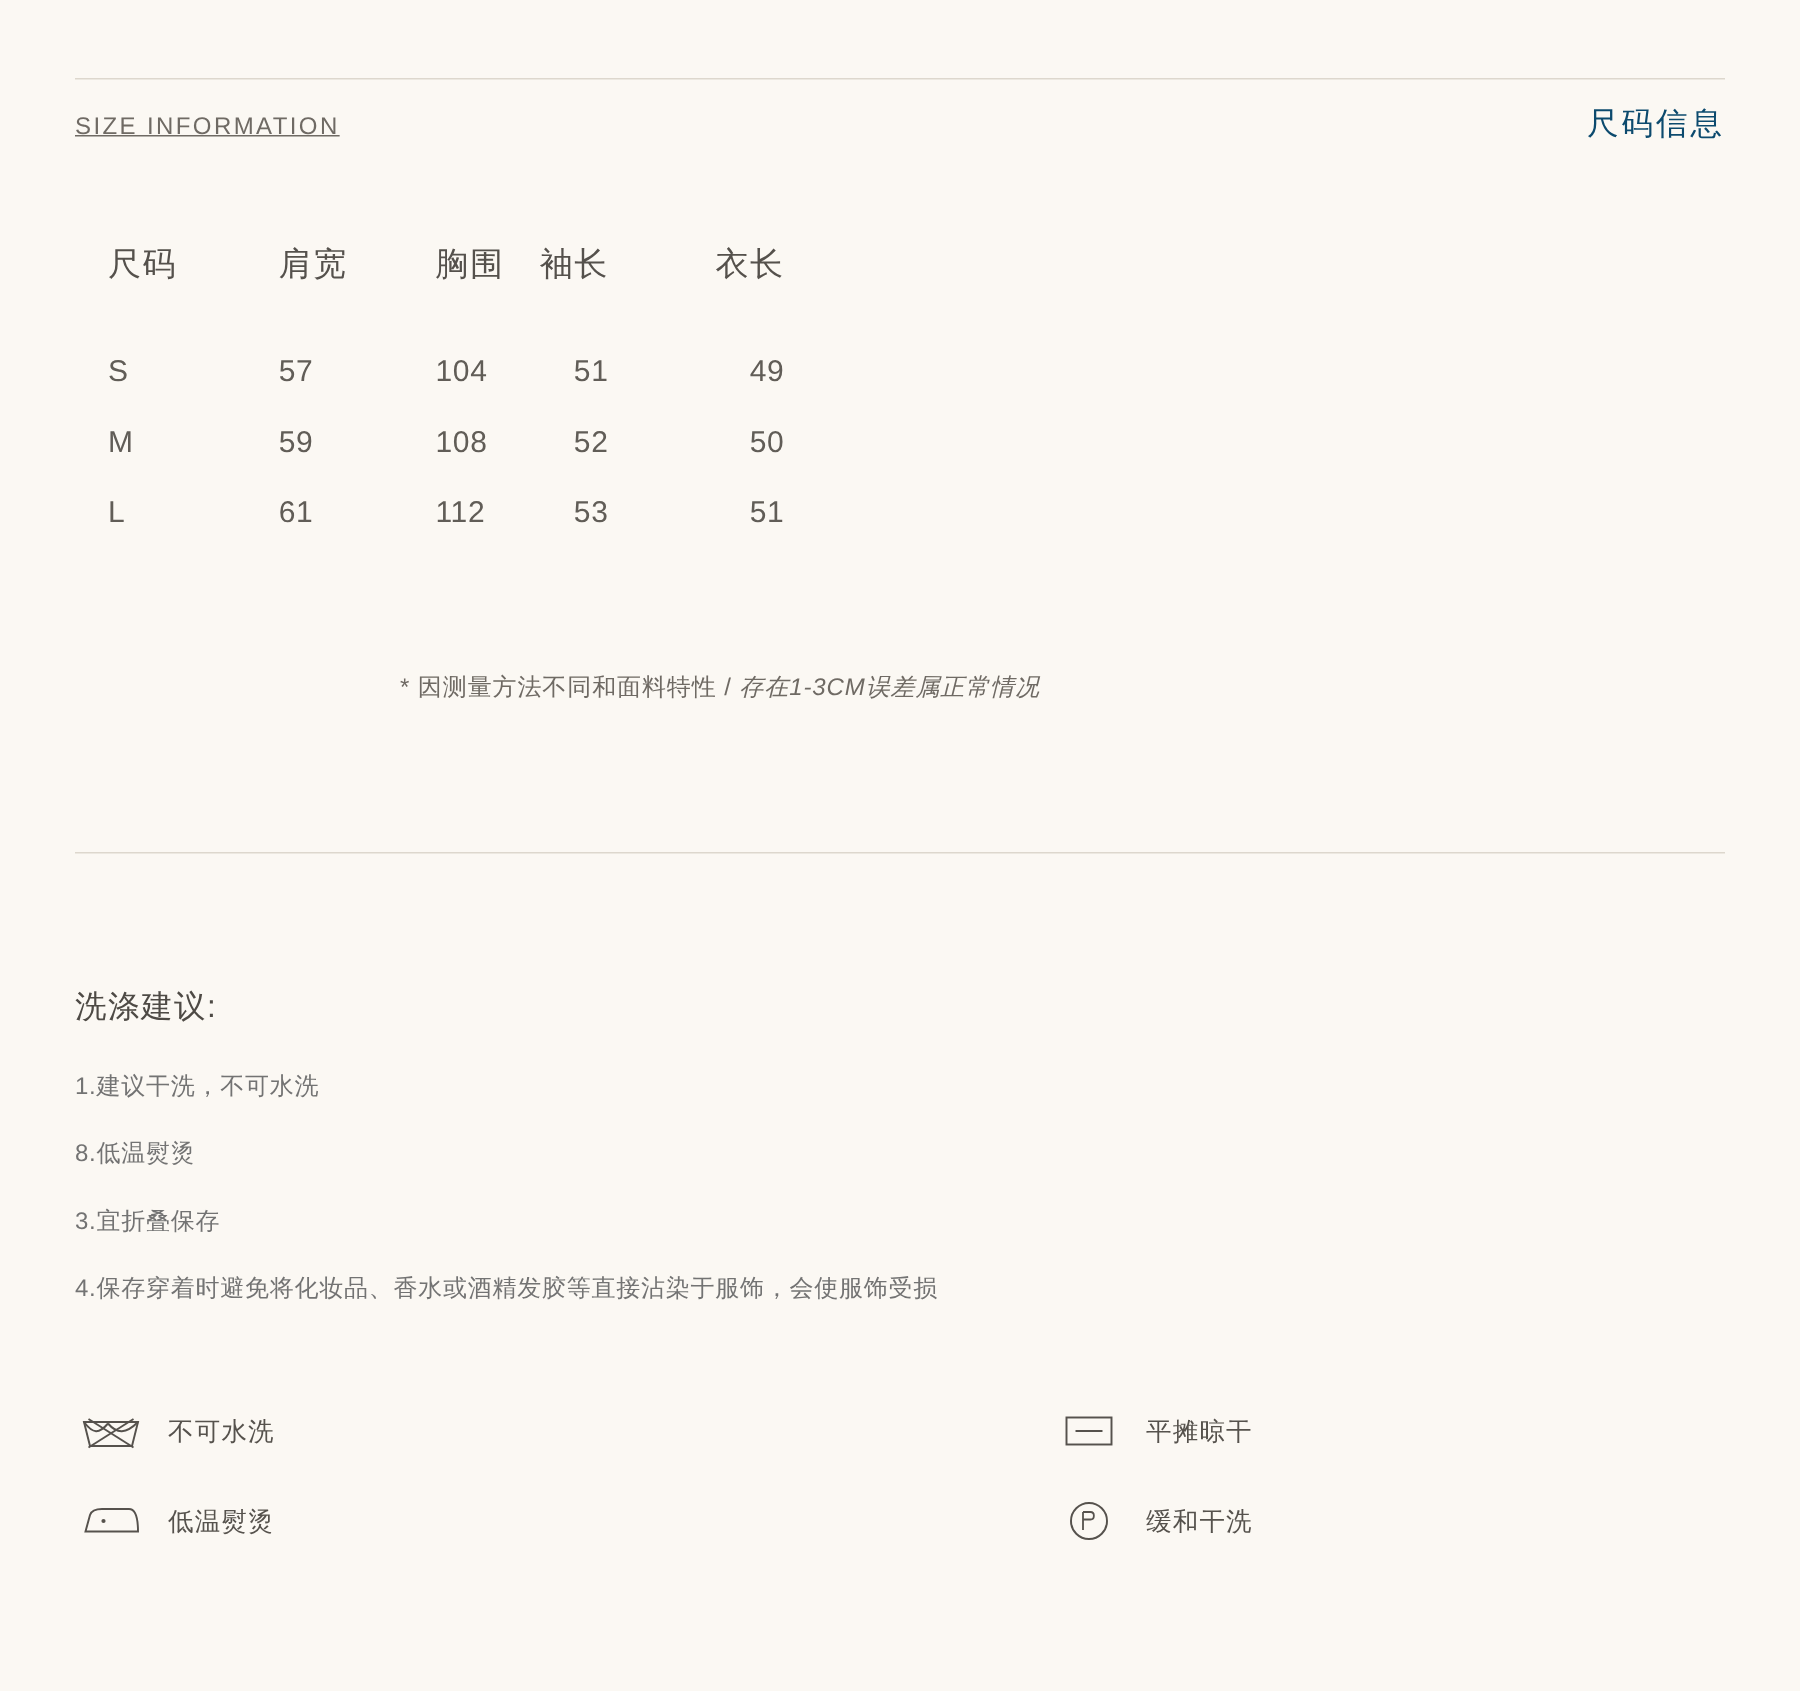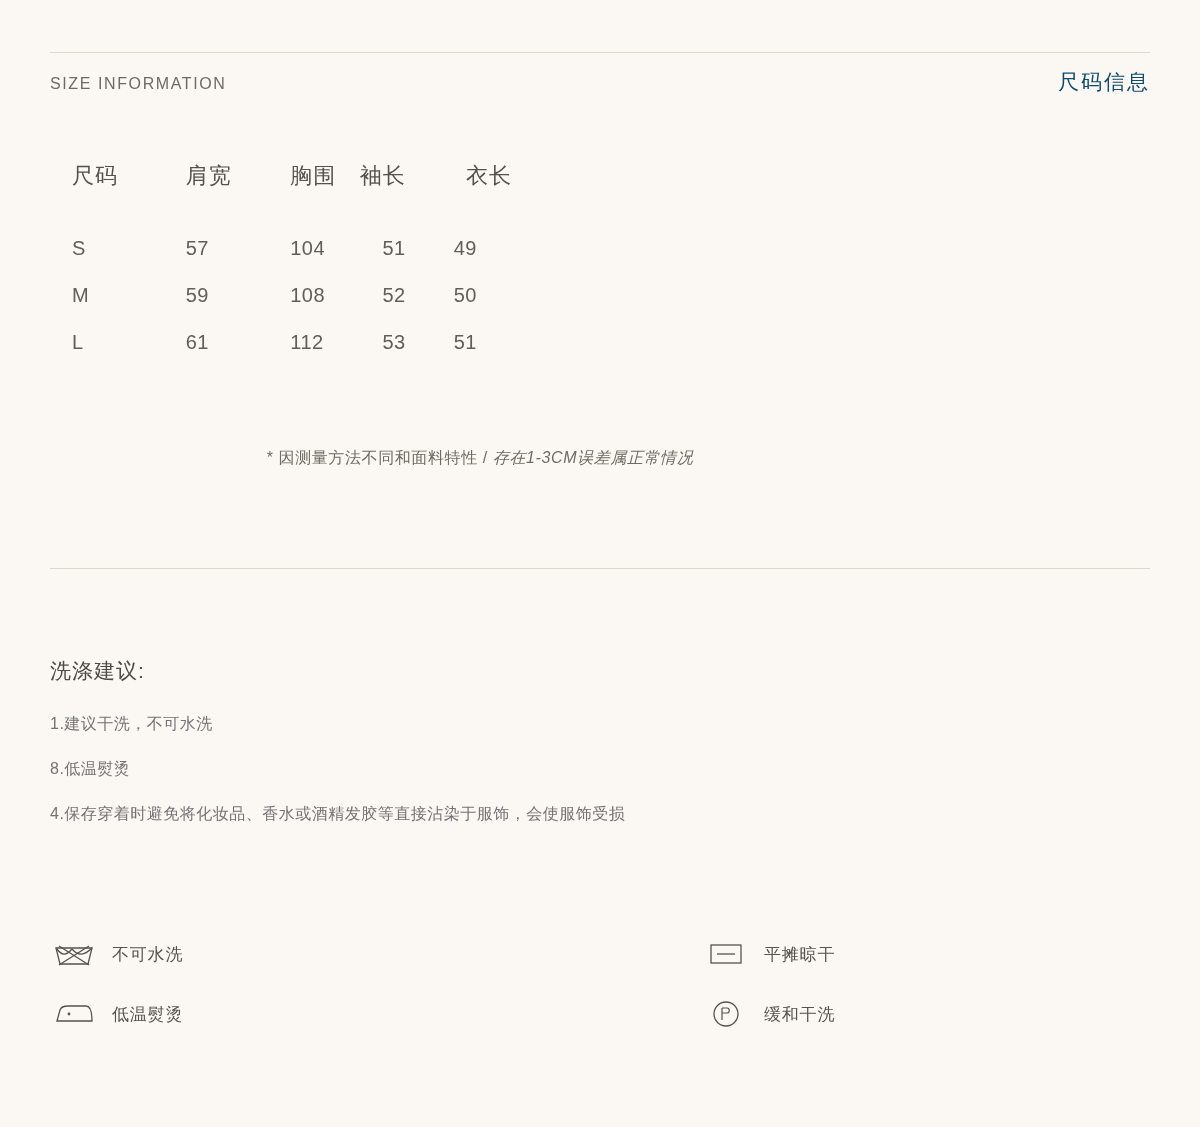--- a/index.html
+++ b/index.html
@@ -39,20 +39,21 @@
     right: 50px;
     display: flex;
     align-items: baseline;
     justify-content: space-between;
   }
   .header-en {
     font-size: 16px;
     letter-spacing: 1.6px;
     color: #6f6a64;
     font-weight: 400;
+    text-decoration: underline;
   }
   .header-cn {
     font-size: 21px;
     letter-spacing: 2px;
     color: #0c4a6e;
   }
 
   
   .size-table {
     position: absolute;
@@ -73,21 +74,21 @@
     font-size: 20px;
     font-weight: 300;
     color: #615d57;
     padding: 12px 0;
     letter-spacing: 0.5px;
   }
   .size-table th.c0, .size-table td.c0 { text-align: left; width: 21%; padding-left: 22px; }
   .size-table th.c1, .size-table td.c1 { text-align: left;  width: 22%; padding-left: 36px;}
   .size-table th.c2, .size-table td.c2 { text-align: left;  width: 22%; padding-left: 36px;}
   .size-table th.c3, .size-table td.c3 { text-align: right;  width: 20%; padding-right: 48px;}
-  .size-table th.c4, .size-table td.c4 { width: 15%; padding-right: 2px; }
+  .size-table th.c4, .size-table td.c4 { text-align: right; width: 15%; padding-right: 2px; }
 
   .note {
     position: absolute;
     top: 448px;
     left: 0;
     width: 960px;
     text-align: center;
     font-size: 16px;
     color: #6f6a64;
     letter-spacing: 0.6px;
@@ -205,20 +206,21 @@
     <span>* 因测量方法不同和面料特性 /</span><em> 存在1-3CM误差属正常情况</em>
   </div>
 
   <div class="rule mid"></div>
 
   <div class="care-title">洗涤建议:</div>
 
   <div class="care-list">
     <div class="care-item">1.建议干洗，不可水洗</div>
     <div class="care-item">8.低温熨烫</div>
+    <div class="care-item">3.宜折叠保存</div>
     <div class="care-item">4.保存穿着时避免将化妆品、香水或酒精发胶等直接沾染于服饰，会使服饰受损</div>
   </div>
 
   <div class="icon-grid">
     <div class="icon-row">
 
       <div class="icon-cell">
         <span class="glyph">
           <svg width="42" height="28" viewBox="0 0 42 28" fill="none" stroke="#56524d" stroke-width="1.3">
             <path d="M3 8 L39 8 L35 24 L7 24 Z"></path>

